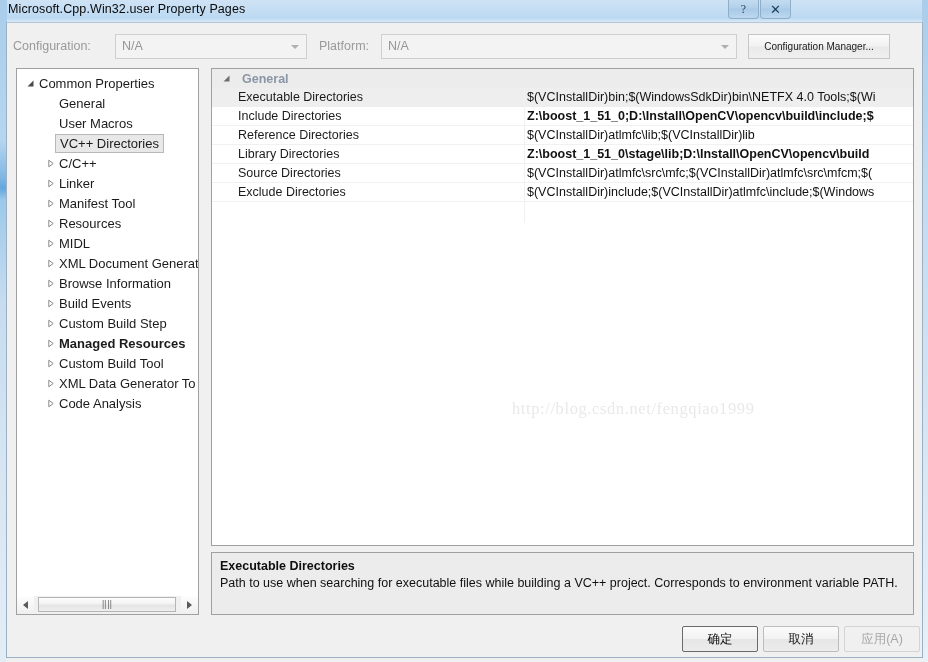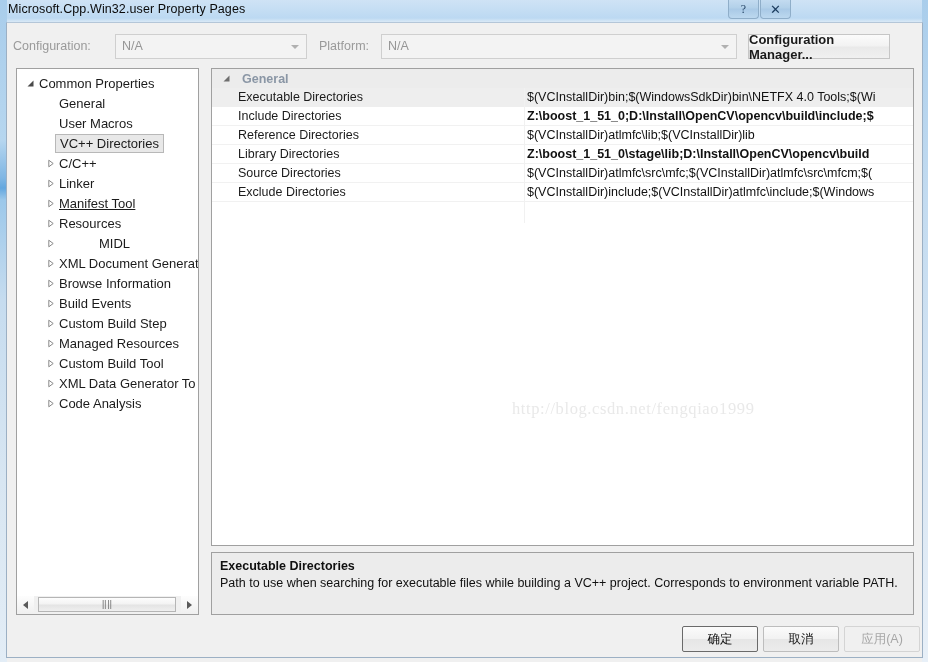--- a/index.html
+++ b/index.html
@@ -89,22 +89,22 @@
     border-top: 4px solid #b0b0b0;
   }
   #cfg-label-configuration { left: 6px; }
   #cfg-combo-configuration { left: 108px; width: 192px; }
   #cfg-label-platform { left: 312px; }
   #cfg-combo-platform { left: 374px; width: 356px; }
   #btn-config-manager {
     position: absolute; left: 741px; top: 0; width: 142px; height: 25px;
     background: linear-gradient(to bottom,#fbfbfb 0%,#f2f2f2 48%,#e9e9e9 52%,#f0f0f0 100%);
     border: 1px solid #c6c6c6;
-    font-size: 13px; color: #1a1a1a;
-    display: flex; align-items: center; justify-content: center; font-weight: bold;
+    font-size: 10px; color: #1a1a1a;
+    display: flex; align-items: center; justify-content: center;
   }
 
   
   #tree-panel {
     position: absolute; left: 16px; top: 68px; width: 183px; height: 547px;
     background: #ffffff;
     border: 1px solid #a0a0a0;
     overflow: hidden;
   }
   #tree-list {
@@ -306,37 +306,37 @@
           <span class="lbl">C/C++</span>
         </div>
         <div class="tree-item" style="padding-left: 26px; text-align: center;">
           <span class="tw">
             <svg width="9" height="9" viewBox="0 0 9 9">
               <path d="M2.8 1.2 L7.2 4.5 L2.8 7.8 Z" fill="none" stroke="#8a8a8a" stroke-width="1"></path>
             </svg>
           </span>
           <span class="lbl">Linker</span>
         </div>
-        <div class="tree-item" style="padding-left: 26px; text-decoration: underline;">
+        <div class="tree-item" style="padding-left: 26px;">
           <span class="tw">
             <svg width="9" height="9" viewBox="0 0 9 9">
               <path d="M2.8 1.2 L7.2 4.5 L2.8 7.8 Z" fill="none" stroke="#8a8a8a" stroke-width="1"></path>
             </svg>
           </span>
           <span class="lbl">Manifest Tool</span>
         </div>
         <div class="tree-item" style="padding-left: 26px;">
           <span class="tw">
             <svg width="9" height="9" viewBox="0 0 9 9">
               <path d="M2.8 1.2 L7.2 4.5 L2.8 7.8 Z" fill="none" stroke="#8a8a8a" stroke-width="1"></path>
             </svg>
           </span>
           <span class="lbl">Resources</span>
         </div>
-        <div class="tree-item" style="padding-left: 26px; gap: 40px;">
+        <div class="tree-item" style="padding-left: 26px;">
           <span class="tw">
             <svg width="9" height="9" viewBox="0 0 9 9">
               <path d="M2.8 1.2 L7.2 4.5 L2.8 7.8 Z" fill="none" stroke="#8a8a8a" stroke-width="1"></path>
             </svg>
           </span>
           <span class="lbl">MIDL</span>
         </div>
         <div class="tree-item" style="padding-left: 26px;">
           <span class="tw">
             <svg width="9" height="9" viewBox="0 0 9 9">
@@ -362,21 +362,21 @@
           <span class="lbl">Build Events</span>
         </div>
         <div class="tree-item" style="padding-left: 26px;">
           <span class="tw">
             <svg width="9" height="9" viewBox="0 0 9 9">
               <path d="M2.8 1.2 L7.2 4.5 L2.8 7.8 Z" fill="none" stroke="#8a8a8a" stroke-width="1"></path>
             </svg>
           </span>
           <span class="lbl">Custom Build Step</span>
         </div>
-        <div class="tree-item" style="padding-left: 26px;">
+        <div class="tree-item" style="padding-left: 26px; font-weight: bold;">
           <span class="tw">
             <svg width="9" height="9" viewBox="0 0 9 9">
               <path d="M2.8 1.2 L7.2 4.5 L2.8 7.8 Z" fill="none" stroke="#8a8a8a" stroke-width="1"></path>
             </svg>
           </span>
           <span class="lbl">Managed Resources</span>
         </div>
         <div class="tree-item" style="padding-left: 26px;">
           <span class="tw">
             <svg width="9" height="9" viewBox="0 0 9 9">

